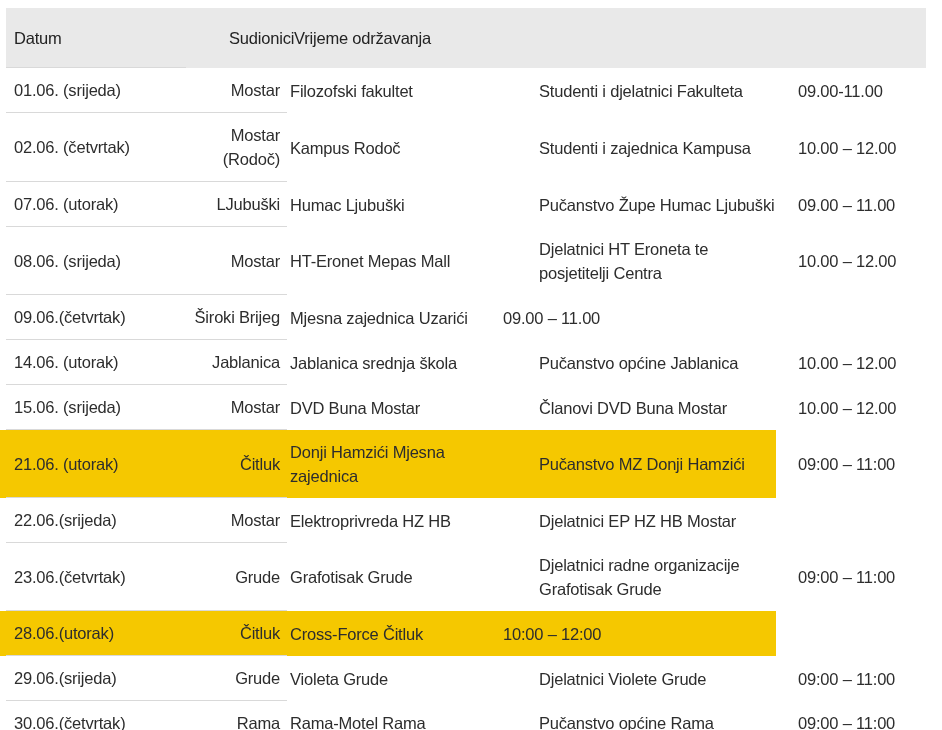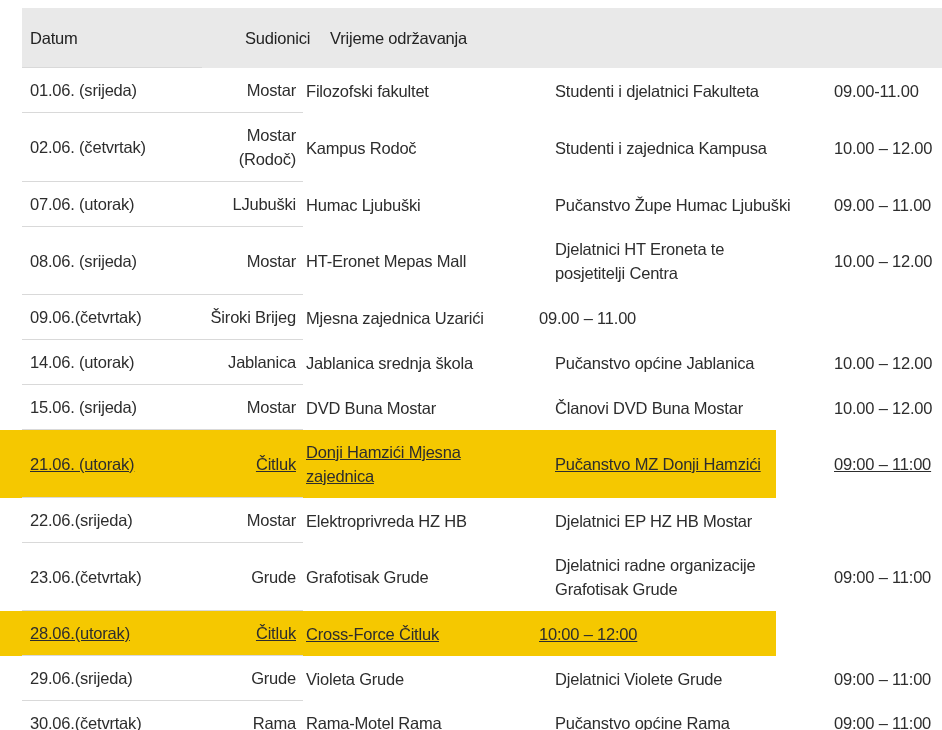--- a/index.html
+++ b/index.html
@@ -12,46 +12,45 @@
     color: #2d2d2d;
     overflow: hidden;
   }
   .page {
     padding-top: 8px;
     width: 942px;
   }
   .row {
     width: 776px;
     box-sizing: border-box;
-    padding-left: 22px;
+    padding-left: 6px;
   }
   .row.highlight {
     background: #f5c800;
-    text-decoration: underline;
   }
   .row-grid {
     display: grid;
     grid-template-columns: 180px 101px 209px 295px 1fr;
     width: 920px;
   }
   .cell {
     display: flex;
     align-items: center;
     padding-top: 10px;
     padding-bottom: 10px;
     font-size: 16.5px;
     line-height: 24px;
     letter-spacing: -0.2px;
     box-sizing: border-box;
   }
   .cell.c1 { padding-left: 8px; padding-right: 6px; }
   .cell.c2 { justify-content: flex-end; text-align: right; padding-right: 7px; }
   .cell.c3 { padding-left: 3px; padding-right: 14px; }
   .cell.c4 { padding-left: 3px; padding-right: 16px; margin-left: 40px; }
-  .cell.c5 { padding-left: 7px; padding-right: 4px; margin-left: 20px; }
+  .cell.c5 { padding-left: 7px; padding-right: 4px; }
   .row:not(.last) .cell.c1,
   .row:not(.last) .cell.c2 {
     border-bottom: 1px solid #d9d9d9;
   }
   .header .row-grid {
     background: #e9e9e9;
   }
   .header .cell {
     padding-top: 8px;
     padding-bottom: 8px;

